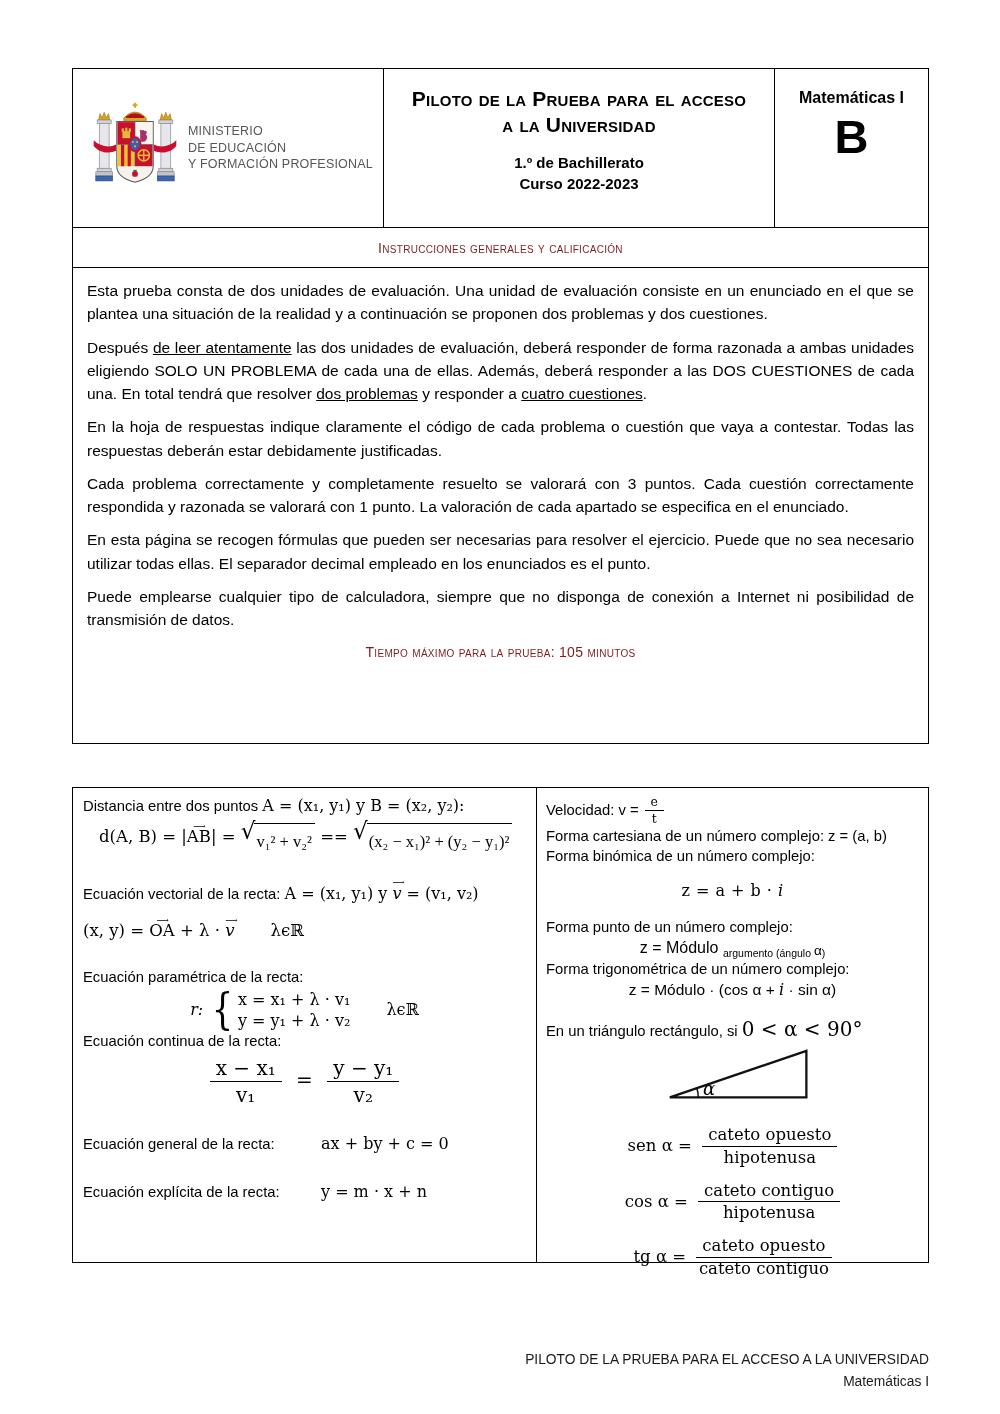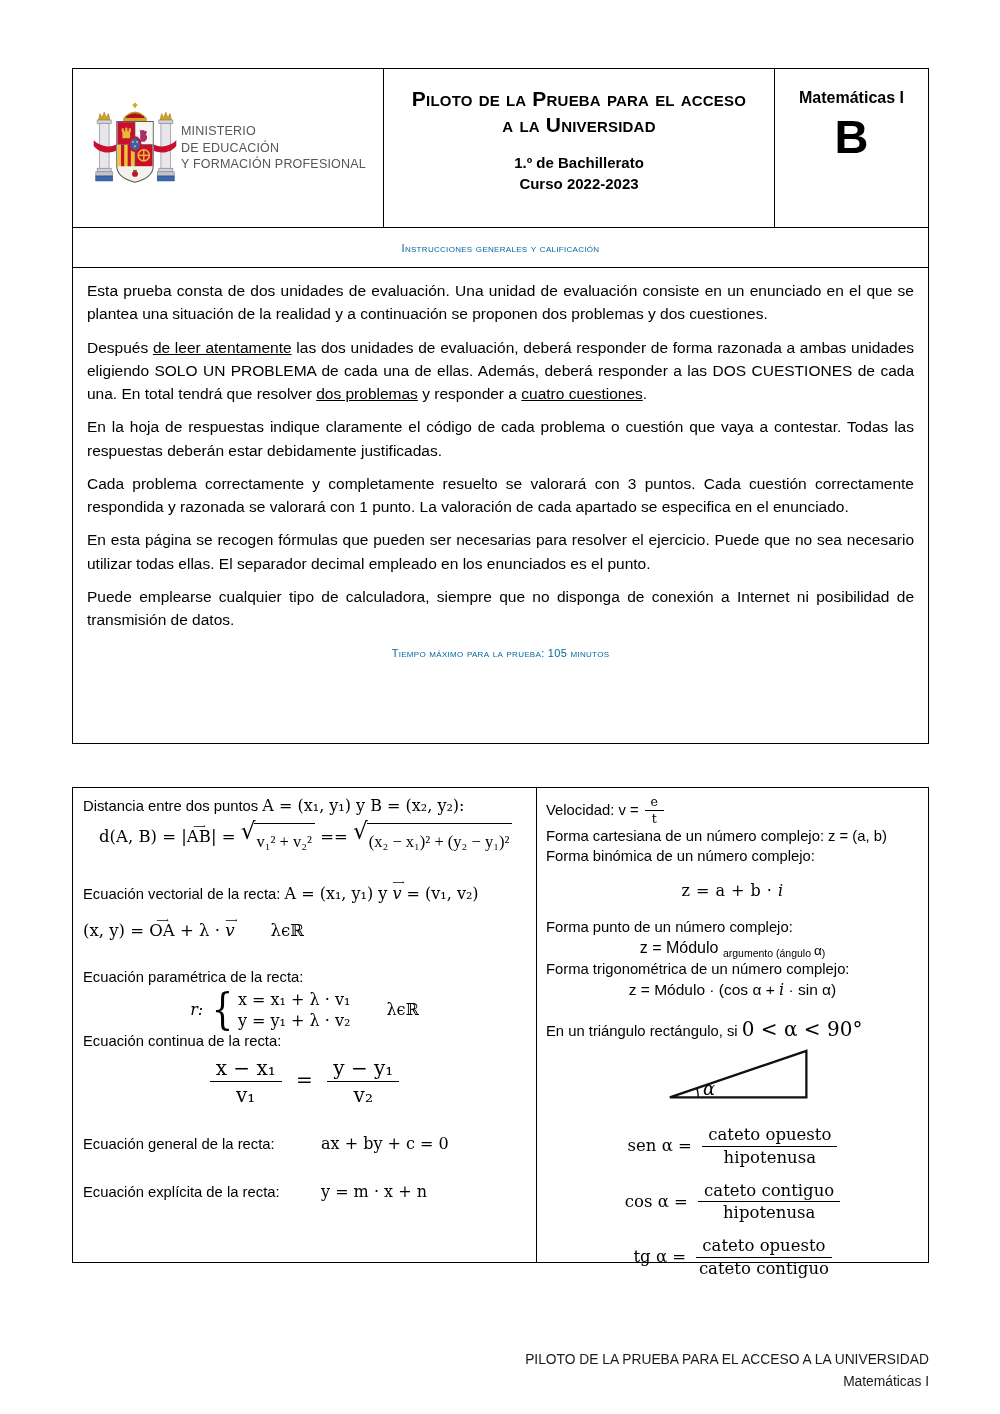--- a/index.html
+++ b/index.html
@@ -6,32 +6,32 @@
   html,body { background:#ffffff; }
   body {
     width:1000px; height:1414px; position:relative;
     font-family:"Liberation Sans", sans-serif; color:#000;
   }
   .sheet { position:absolute; inset:0; background:#fff; }
 
   
   .box1 { position:absolute; left:72px; top:68px; width:857px; border:1.6px solid #000; background:#fff; }
   .hrow { display:flex; height:158px; }
-  .cell-logo { width:311px; border-right:1.6px solid #000; display:flex; align-items:center; padding-left:20px; gap:4px; }
+  .cell-logo { width:311px; border-right:1.6px solid #000; display:flex; align-items:center; padding-left:20px; gap:11px; }
   .ministry-text { color:#55565a; font-size:12.5px; line-height:1.32; letter-spacing:.2px; }
   .cell-title { flex:1; border-right:1.6px solid #000; text-align:center; padding-top:17px; }
   .t-main { font-weight:bold; font-variant:small-caps; font-size:21px; line-height:1.25; letter-spacing:.2px; }
   .t-sub { font-weight:bold; font-size:15px; line-height:1.4; margin-top:13px; }
   .t-sub2 { font-weight:bold; font-size:15px; line-height:1.4; }
   .cell-code { width:153px; text-align:center; padding-top:20px; }
   .code-subject { font-weight:bold; font-size:16px; }
   .code-letter { font-weight:bold; font-size:47px; line-height:1.1; margin-top:4px; }
 
   .insts-heading-row { border-top:1.6px solid #000; height:40px; display:flex; align-items:center; justify-content:center; }
-  .gray-caps { color:#0369a1; font-variant:small-caps; font-size:11px; letter-spacing:.3px; }
+  .gray-caps { color:#7f1d1d; font-variant:small-caps; font-size:14px; letter-spacing:.3px; }
 
   .insts-body { border-top:1.6px solid #000; height:476px; padding:11px 14px 0; }
   .inst-p { font-size:15.5px; line-height:1.5; text-align:justify; margin-bottom:10px; }
   .inst-p .b { font-weight:normal; }
   .inst-p .u { text-decoration:underline; }
   .time-note { text-align:center; margin-top:12px; }
 
   
   .formulas-heading { position:absolute; left:72px; top:792px; width:857px; text-align:center; }
 

